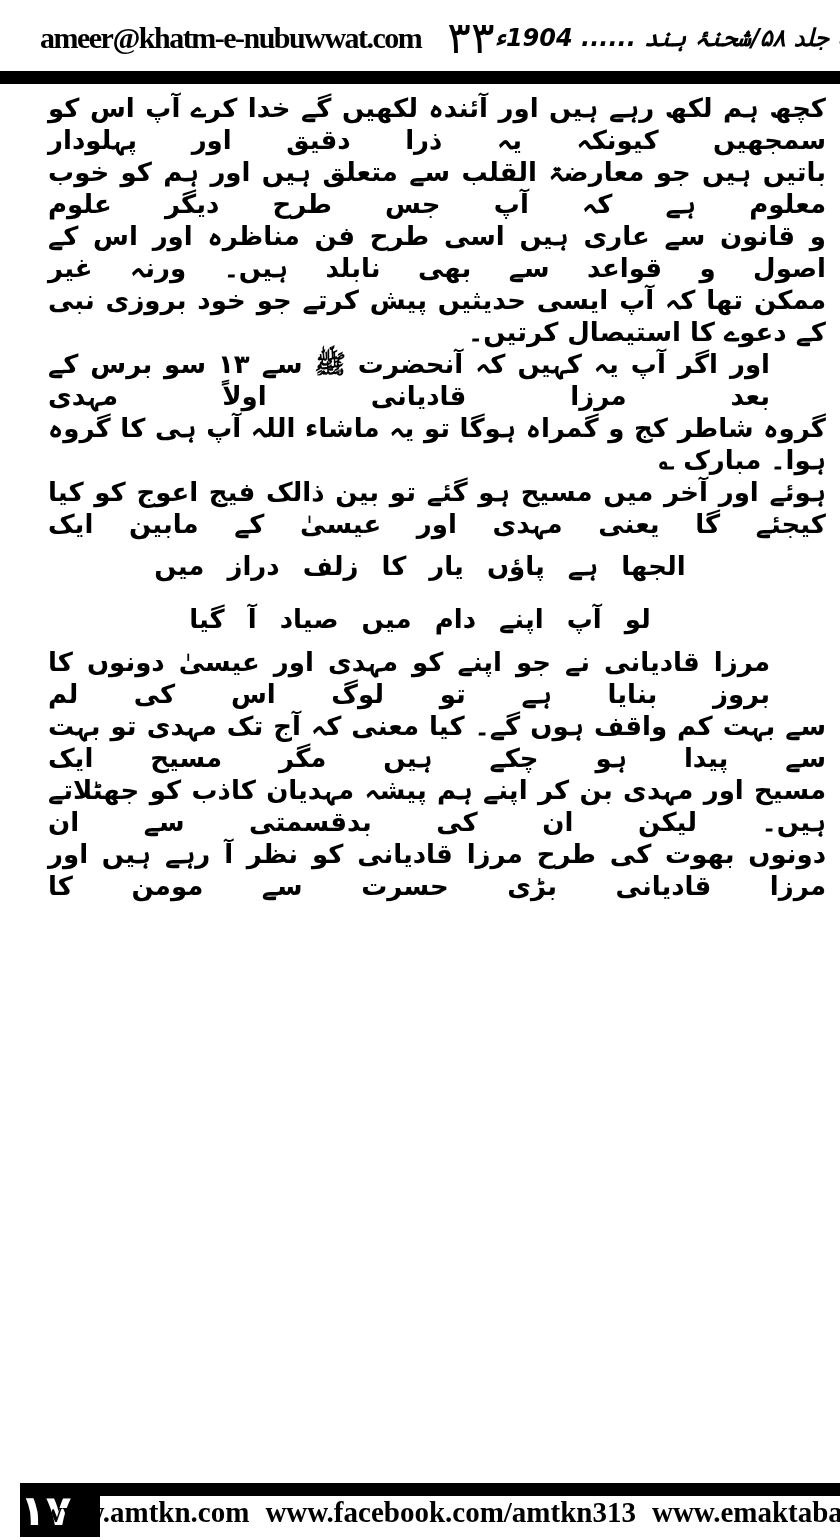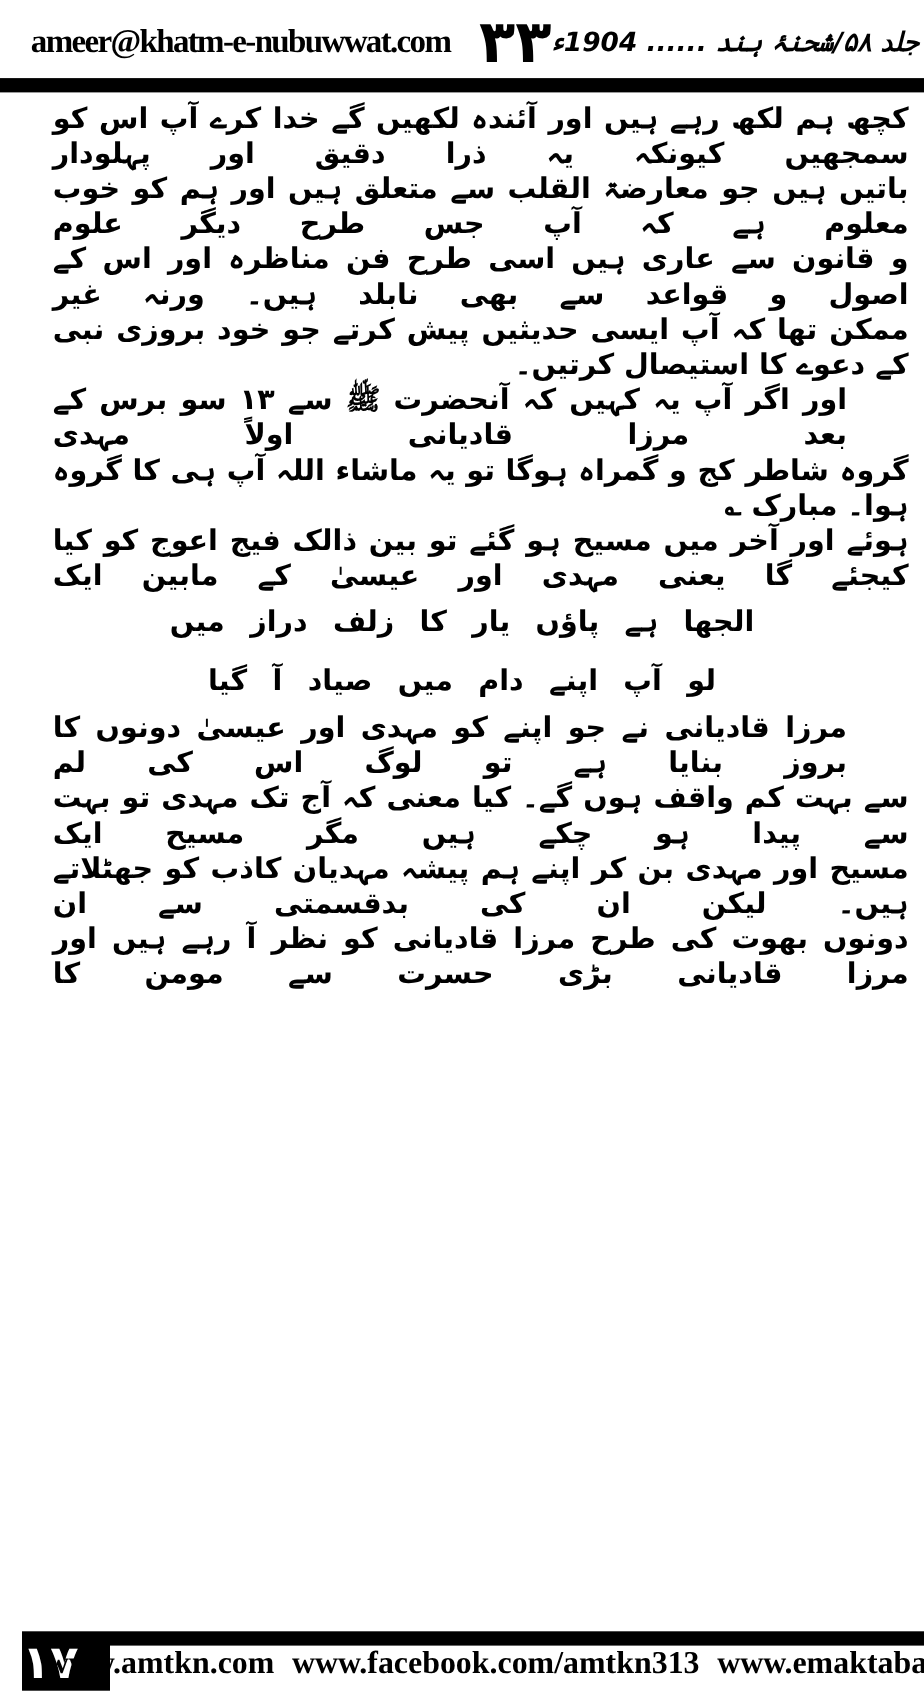--- a/index.html
+++ b/index.html
@@ -1,23 +1,23 @@
 <!DOCTYPE html>
 <html lang="ur"><head>
 <meta charset="utf-8">
 <style>
   html,body{margin:0;padding:0;background:#e8e8e8;}
   .page{
     position:relative;width:840px;height:1540px;background:#ffffff;color:#000;
     margin:0 auto;overflow:hidden;font-family:"DejaVu Sans",sans-serif;
   }
   
-  .header{display:flex;align-items:center;padding:10px 26px 2px 28px;height:56px;}
+  .header{display:flex;align-items:center;padding:10px 26px 2px 40px;height:56px;}
   .email{font-family:"Liberation Serif",serif;font-weight:bold;font-size:30px;letter-spacing:-1.5px;white-space:nowrap;}
-  .hdr-num{font-family:"DejaVu Sans",sans-serif;font-weight:bold;font-size:54px;margin-left:26px;line-height:1;}
+  .hdr-num{font-family:"DejaVu Sans",sans-serif;font-weight:normal;font-size:44px;margin-left:26px;line-height:1;}
   .hdr-title{margin-left:auto;direction:rtl;font-weight:bold;font-size:24px;white-space:nowrap;font-style:italic;}
   .rule{height:13px;background:#000;margin-top:3px;}
   
   .bodytext{padding:8px 14px 0 14px;direction:rtl;font-weight:bold;font-size:26px;}
   .line{line-height:32px;text-align:justify;text-align-last:justify;margin-left:34px;}
   .line.first{padding-right:56px;}
   .line.last{text-align-last:right;}
   .couplet-line{line-height:53px;text-align:right;text-align-last:center;word-spacing:14px;}
   
   .footer{position:absolute;left:0;right:0;bottom:3px;height:54px;}

